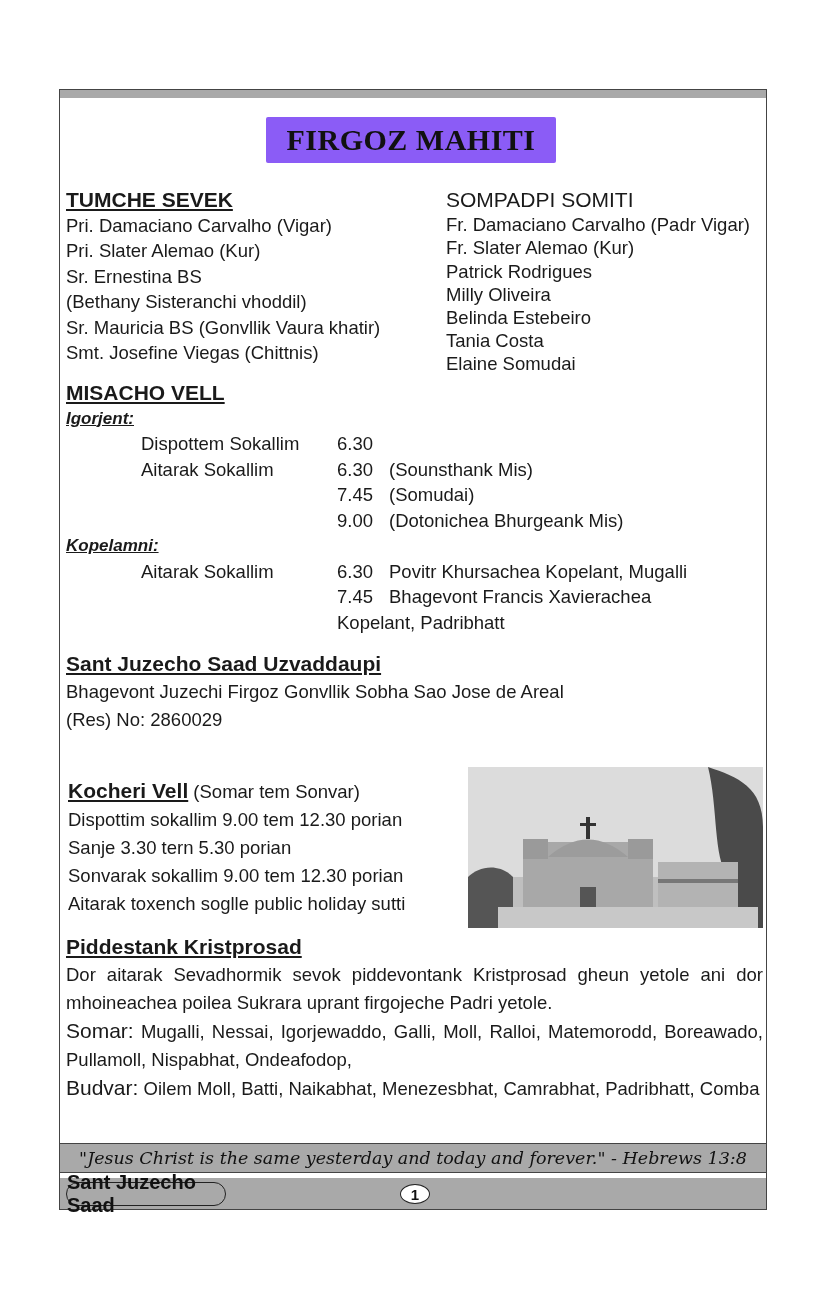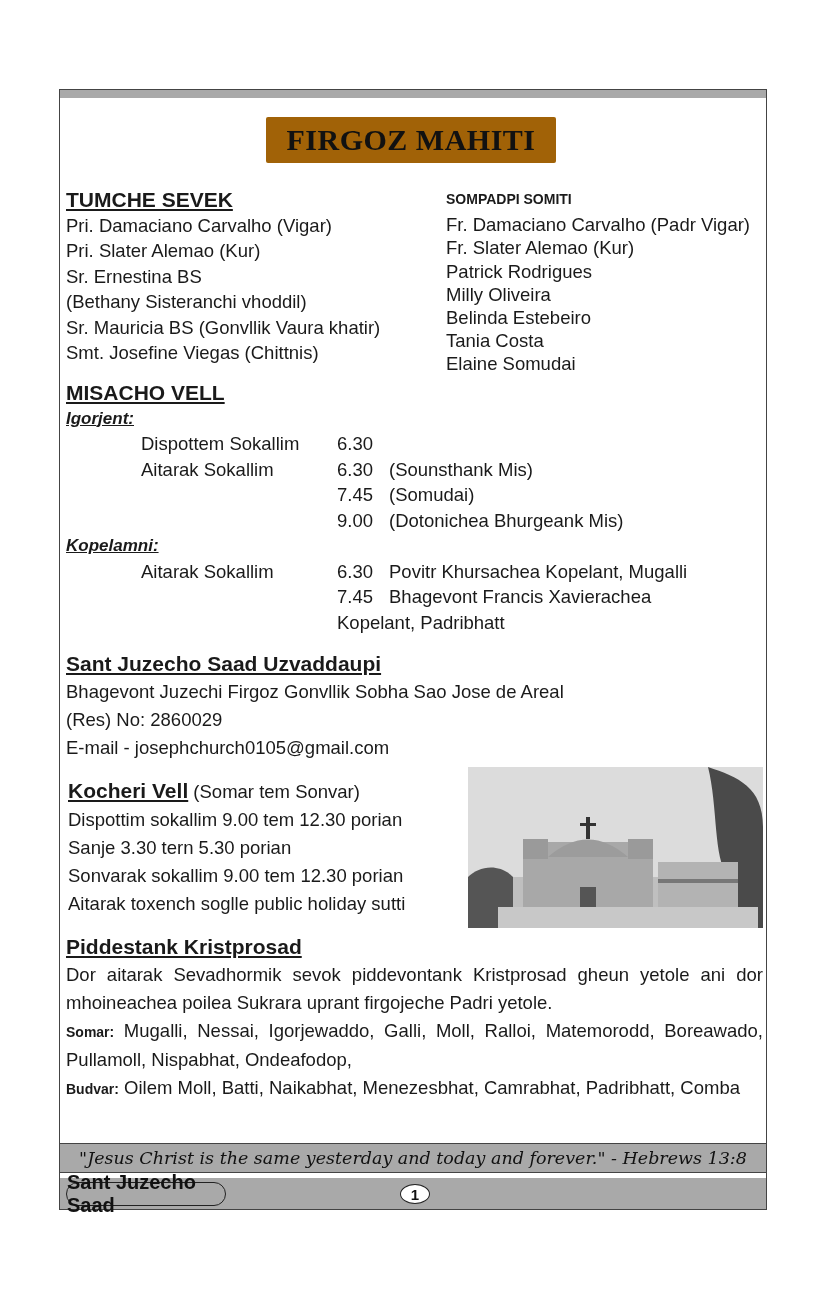--- a/index.html
+++ b/index.html
@@ -1,23 +1,23 @@
 <!DOCTYPE html>
 <html><head>
 <meta charset="utf-8">
 <style>
   html, body { margin:0; padding:0; background:#ffffff; }
   body { width:827px; height:1300px; position:relative; font-family:"Liberation Sans", sans-serif; color:#1a1a1a; }
   .page { position:absolute; left:59px; top:89px; width:708px; height:1121px; border:1.5px solid #444; box-sizing:border-box; background:#fff; }
   .topbar { position:absolute; left:0; top:0; right:0; height:8px; background:#a9a9a9; }
-  .title-wrap { position:absolute; left:206px; top:27px; width:290px; height:46px; background:#a16207; border-radius:2px; display:flex; align-items:center; justify-content:center; }
+  .title-wrap { position:absolute; left:206px; top:27px; width:290px; height:46px; background:#8b5cf6; border-radius:2px; display:flex; align-items:center; justify-content:center; }
   .title { font-family:"Liberation Serif", serif; font-weight:bold; font-size:30px; letter-spacing:0.5px; color:#111; }
   .txt { position:absolute; font-size:18.5px; line-height:25.5px; white-space:nowrap; }
   .h { font-weight:bold; text-decoration:underline; font-size:21px; }
-  .hb { font-weight:bold; font-size:14px; }
+  .hb { font-weight:normal; font-size:21px; }
   .sub { font-weight:bold; font-style:italic; text-decoration:underline; font-size:17px; }
   .col-left { left:6px; top:97px; }
   .col-right { left:386px; top:98px; line-height:23.2px; }
   .row { display:flex; }
   .c1 { width:196px; padding-left:75px; }
   .c2 { width:52px; }
   .photo { position:absolute; left:408px; top:677px; width:295px; height:161px; overflow:hidden; background:linear-gradient(#e2e2e2,#cfcfcf 60%,#bdbdbd); }
   .para { position:absolute; left:6px; width:697px; font-size:18.5px; line-height:28px; text-align:justify; }
   .quote { position:absolute; left:0; right:0; top:1053px; height:28px; background:#a9a9a9; border-top:1.5px solid #444; border-bottom:1.5px solid #444; display:flex; align-items:center; justify-content:center; font-family:"DejaVu Serif", serif; font-style:italic; font-size:17.5px; color:#111; }
   .footer { position:absolute; left:0; right:0; top:1088px; height:31px; background:#a9a9a9; }
@@ -91,21 +91,20 @@
     <div class="row">
         <span class="c1"></span>
         <span>Kopelant, Padribhatt</span>
       </div>
   </div>
 
   <div class="txt" style="left:6px; top:560px; line-height:28px;">
     <div class="h">Sant Juzecho Saad Uzvaddaupi</div>
     <div>Bhagevont Juzechi Firgoz Gonvllik Sobha Sao Jose de Areal</div>
     <div>(Res) No: 2860029</div>
-    <div>E-mail - josephchurch0105@gmail.com</div>
   </div>
 
   <div class="txt" style="left:8px; top:687px; line-height:28px;">
     <div><span class="h">Kocheri Vell</span><span> (Somar tem Sonvar)</span></div>
     <div>Dispottim sokallim 9.00 tem 12.30 porian</div>
     <div>Sanje 3.30 tern 5.30 porian</div>
     <div>Sonvarak sokallim 9.00 tem 12.30 porian</div>
     <div>Aitarak toxench soglle public holiday sutti</div>
   </div>
 

